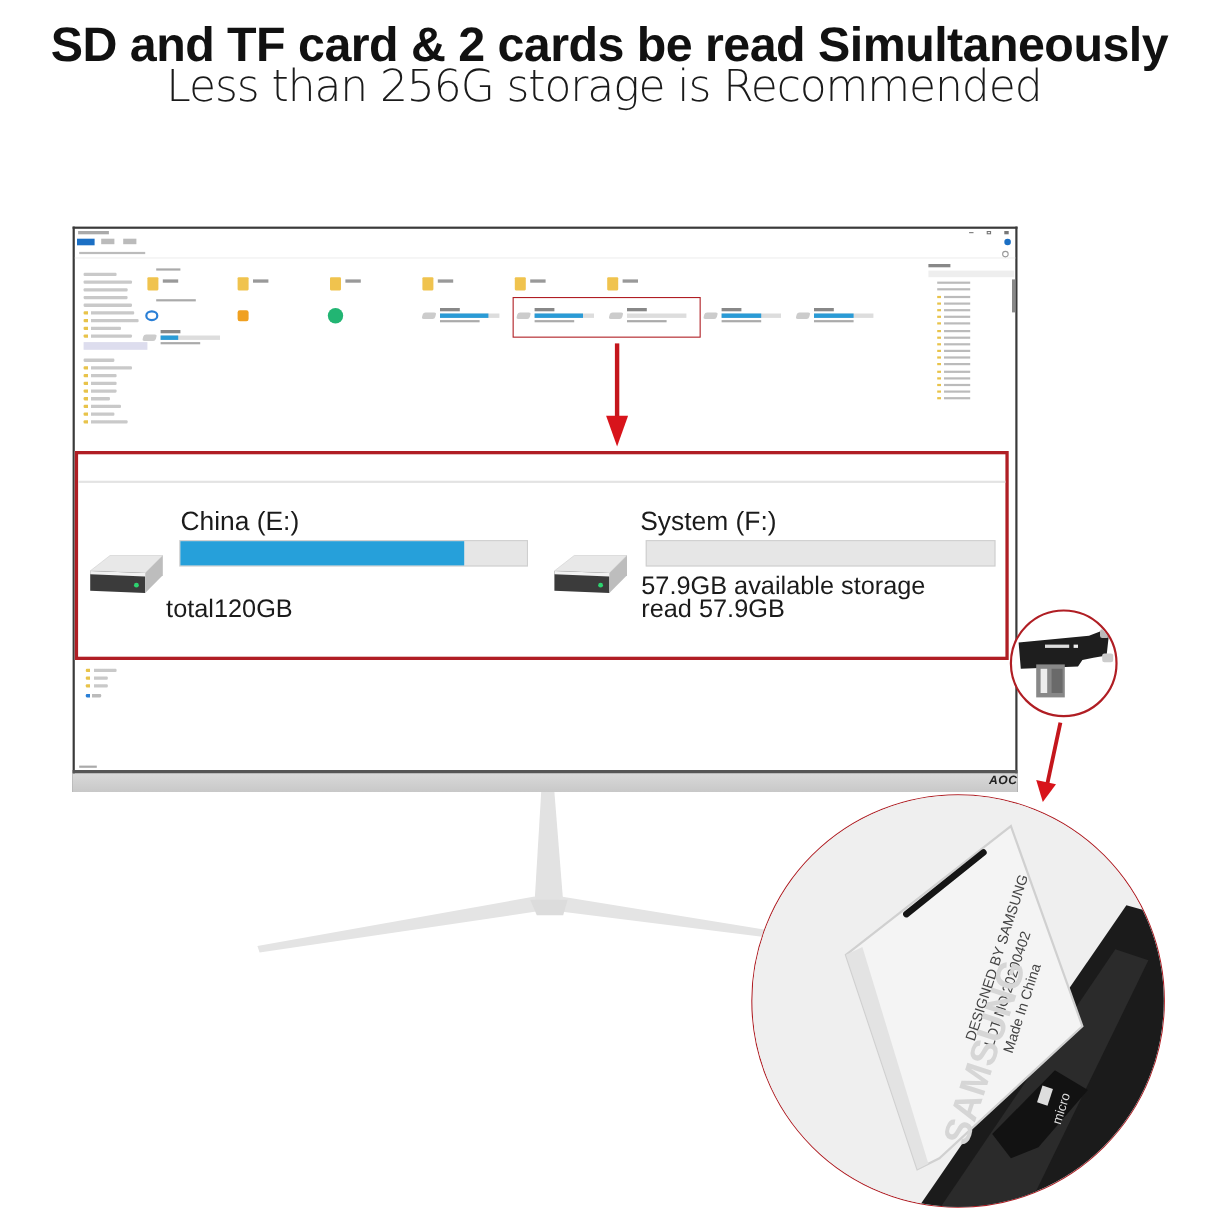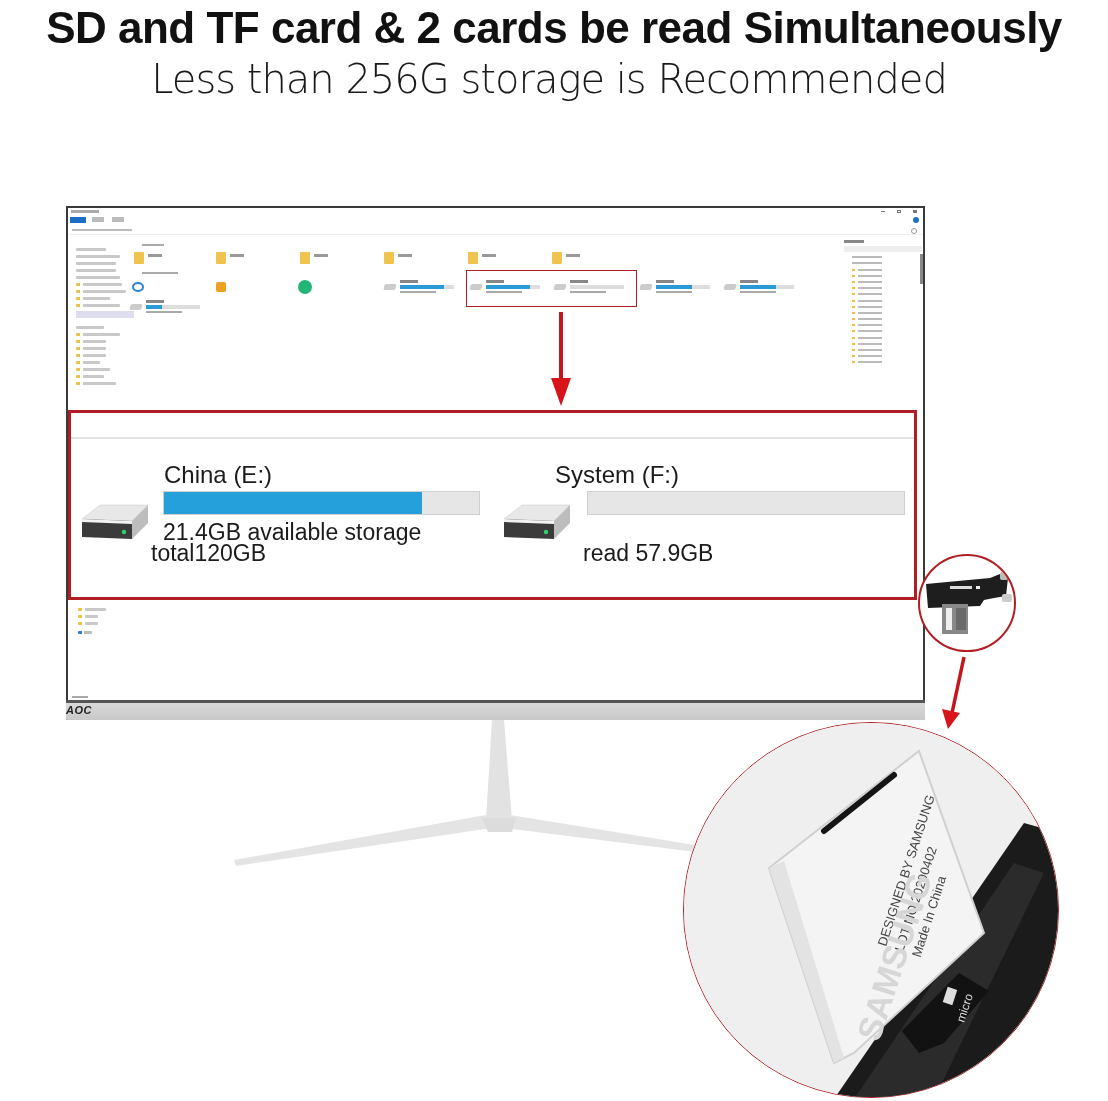--- a/index.html
+++ b/index.html
@@ -1,22 +1,22 @@
 <!DOCTYPE html>
 <html><head>
 <meta charset="utf-8">
 <style>
   html,body{margin:0;padding:0;background:#fff;}
   body{width:1108px;height:1101px;position:relative;overflow:hidden;font-family:"DejaVu Sans",sans-serif;}
-  .title{position:absolute;left:0;top:3px;width:1108px;text-align:center;font-family:"Liberation Sans",sans-serif;font-weight:bold;font-size:44px;letter-spacing:-0.5px;color:#111;white-space:nowrap;}
+  .title{position:absolute;left:0;top:16px;width:1108px;text-align:center;font-family:"Liberation Sans",sans-serif;font-weight:bold;font-size:44px;letter-spacing:-0.5px;color:#111;white-space:nowrap;}
   .subtitle{position:absolute;left:0;top:56px;width:1098px;text-align:center;font-family:"DejaVu Sans",sans-serif;font-weight:200;font-size:40px;letter-spacing:-1px;color:#1a1a1a;white-space:nowrap;}
   
   .monitor{position:absolute;left:66px;top:206px;width:859px;height:514px;background:#fff;border:2px solid #3a3a3a;border-bottom:none;box-sizing:border-box;}
   .bezel{position:absolute;left:66px;top:700px;width:859px;height:20px;background:linear-gradient(#d9d9d9,#c8c8c8);border-top:3px solid #555;box-sizing:border-box;}
-  .brand{position:absolute;left:0;width:100%;top:1px;text-align:left;font-family:"Liberation Sans",sans-serif;font-weight:bold;font-style:italic;font-size:11px;color:#222;letter-spacing:0.5px;}
+  .brand{position:absolute;left:0;width:100%;top:1px;text-align:right;font-family:"Liberation Sans",sans-serif;font-weight:bold;font-style:italic;font-size:11px;color:#222;letter-spacing:0.5px;}
   .stand{position:absolute;left:230px;top:720px;}
   
   .exp-titlebar{position:absolute;left:0;top:0;right:0;height:8px;}
   .exp-ribbon{position:absolute;left:0;top:8px;right:0;height:8px;}
   .exp-tab-file{position:absolute;left:2px;top:1px;width:16px;height:6px;background:#1b6fc4;}
   .exp-tab{position:absolute;top:1px;width:12px;height:5px;background:#bbb;}
   .exp-addr{position:absolute;left:0;top:18px;right:0;height:8px;border-bottom:1px solid #eee;}
   .navpane{position:absolute;left:8px;top:36px;width:58px;}
   .nav-line{height:3px;background:#c9c9c9;margin:4px 0;border-radius:1px;}
   .nav-line.folder{background:linear-gradient(90deg,#e8c34a 0 4px,transparent 4px 7px,#c9c9c9 7px);}
@@ -213,34 +213,34 @@
     <polygon points="2,18 20,4 68,4 52,20" fill="#e8e8e8" stroke="#c9c9c9" stroke-width="0.5"></polygon>
     <polygon points="2,18 52,20 52,38 2,36" fill="#3b3b3b"></polygon>
     <polygon points="52,20 68,4 68,22 52,38" fill="#bdbdbd"></polygon>
     <polygon points="2,18 52,20 52,23 2,21" fill="#f2f2f2"></polygon>
     <circle cx="44" cy="31" r="2.2" fill="#2dd36f"></circle>
   </svg>
   <div class="drive-name" style="left:93px;top:48px;">China (E:)</div>
   <div class="drive-bar" style="left:92px;top:78px;width:317px;">
     <div class="drive-fill" style="width:82%;"></div>
   </div>
-  <div class="drive-free" style="left:92px;top:108px;">21.4GB available storage</div>
   <div class="drive-total" style="left:80px;top:129px;">total120GB</div>
 
   <svg class="hdd" style="left:431px;top:88px;" viewBox="0 0 70 42">
     <polygon points="2,18 20,4 68,4 52,20" fill="#e8e8e8" stroke="#c9c9c9" stroke-width="0.5"></polygon>
     <polygon points="2,18 52,20 52,38 2,36" fill="#3b3b3b"></polygon>
     <polygon points="52,20 68,4 68,22 52,38" fill="#bdbdbd"></polygon>
     <polygon points="2,18 52,20 52,23 2,21" fill="#f2f2f2"></polygon>
     <circle cx="44" cy="31" r="2.2" fill="#2dd36f"></circle>
   </svg>
-  <div class="drive-name" style="left:484px;top:48px;">System (F:)</div>
+  <div class="drive-name" style="left:511px;top:48px;">System (F:)</div>
   <div class="drive-bar" style="left:516px;top:78px;width:318px;">
     <div class="drive-fill" style="width:0%;"></div>
   </div>
+  <div class="drive-free" style="left:512px;top:108px;">57.9GB available storage</div>
   <div class="drive-total" style="left:512px;top:129px;">read 57.9GB</div>
 </div>
 
 <div class="bezel">
   <div class="brand">AOC</div>
 </div>
 
 <svg class="stand" width="470" height="150">
   <polygon points="262,0 274,0 282,100 256,100" fill="#e2e2e2"></polygon>
   <polygon points="256,95 4,140 6,146 262,108" fill="#e4e4e4"></polygon>

